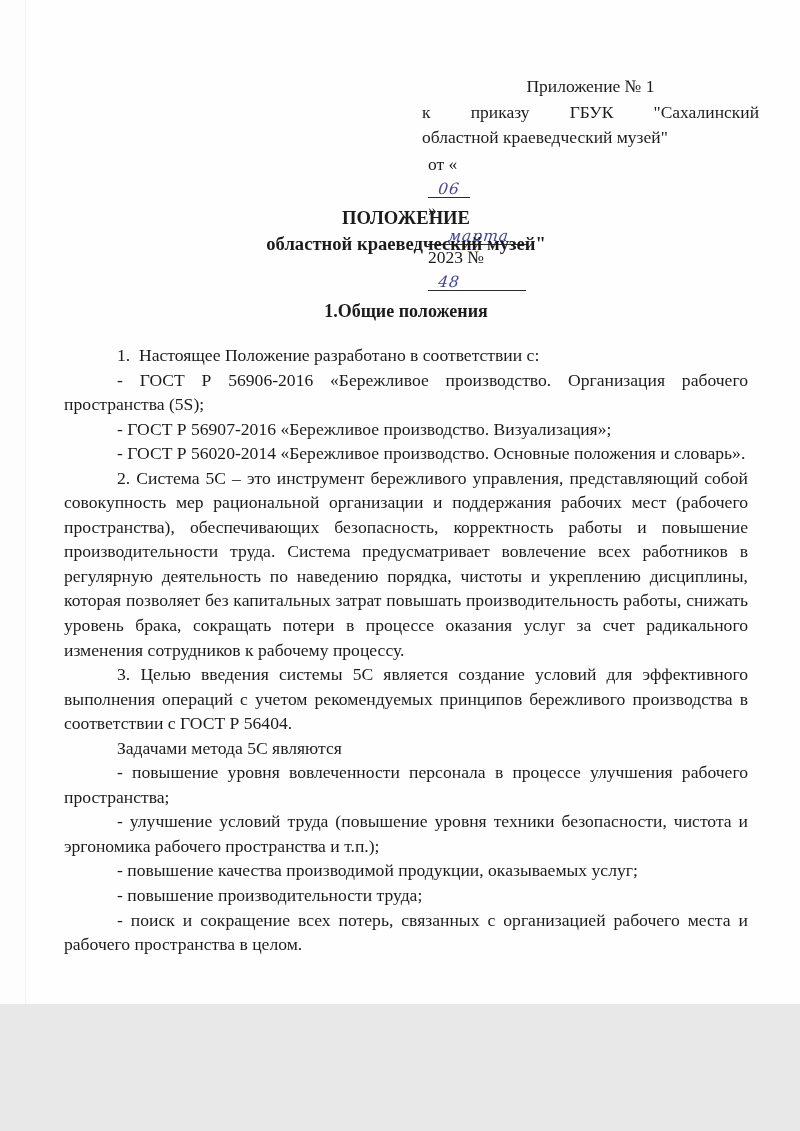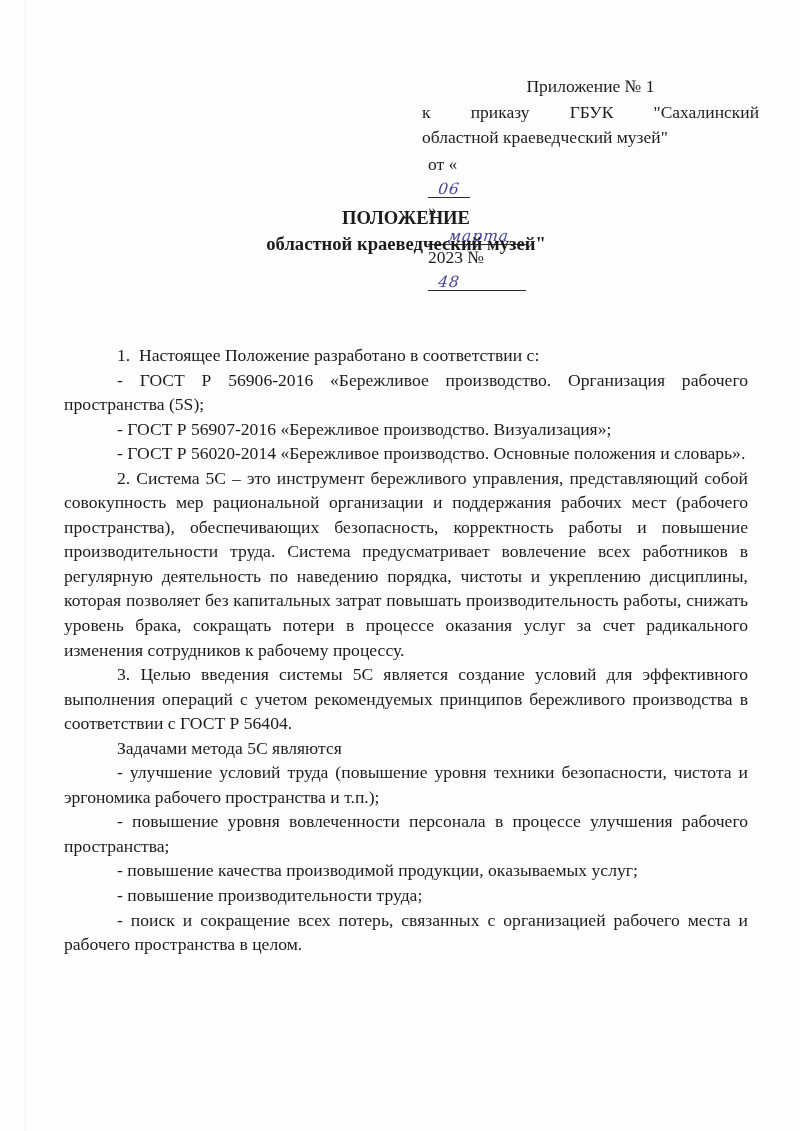--- a/index.html
+++ b/index.html
@@ -3,21 +3,21 @@
 <meta charset="utf-8">
 <style>
   html, body {
     margin: 0;
     padding: 0;
     background: #e8e8e8;
   }
   .page {
     position: relative;
     width: 800px;
-    height: 1131px;
+    height: 1004px;
     margin: 0 auto;
     background: #fefefe;
     overflow: hidden;
     font-family: "Liberation Serif", "DejaVu Serif", serif;
     color: #1b1b1b;
   }
   
   .scan-strip {
     position: absolute;
     left: 0; top: 0; bottom: 0;
@@ -124,29 +124,30 @@
         <span class="date-static">2023 №</span>
         <span class="hw-slot slot-num"><span class="hw">48</span></span>
     </div>
   </div>
 
   <div class="doc-title">
     <div>ПОЛОЖЕНИЕ</div>
     <div>областной краеведческий музей"</div>
   </div>
 
+  <div class="section-heading">1.Общие положения</div>
 
   <div class="body-text" id="body-text">
       <p class="para">1.&nbsp; Настоящее Положение разработано в соответствии с:</p>
       <p class="para">- ГОСТ Р 56906-2016 «Бережливое производство. Организация рабочего пространства (5S);</p>
       <p class="para">- ГОСТ Р 56907-2016 «Бережливое производство. Визуализация»;</p>
       <p class="para">- ГОСТ Р 56020-2014 «Бережливое производство. Основные положения и словарь».</p>
       <p class="para">2. Система 5С – это инструмент бережливого управления, представляющий собой совокупность мер рациональной организации и поддержания рабочих мест (рабочего пространства), обеспечивающих безопасность, корректность работы и повышение производительности труда. Система предусматривает вовлечение всех работников в регулярную деятельность по наведению порядка, чистоты и укреплению дисциплины, которая позволяет без капитальных затрат повышать производительность работы, снижать уровень брака, сокращать потери в процессе оказания услуг за счет радикального изменения сотрудников к рабочему процессу.</p>
       <p class="para">3. Целью введения системы 5С является создание условий для эффективного выполнения операций с учетом рекомендуемых принципов бережливого производства в соответствии с ГОСТ Р 56404.</p>
       <p class="para">Задачами метода 5С являются</p>
+      <p class="para">- повышение уровня вовлеченности персонала в процессе улучшения рабочего пространства;</p>
       <p class="para">- улучшение условий труда (повышение уровня техники безопасности, чистота и эргономика рабочего пространства и т.п.);</p>
-      <p class="para">- повышение уровня вовлеченности персонала в процессе улучшения рабочего пространства;</p>
       <p class="para">- повышение качества производимой продукции, оказываемых услуг;</p>
       <p class="para">- повышение производительности труда;</p>
       <p class="para">- поиск и сокращение всех потерь, связанных с организацией рабочего места и рабочего пространства в целом.</p>
     </div>
 
 </div>
 
 </body></html>

